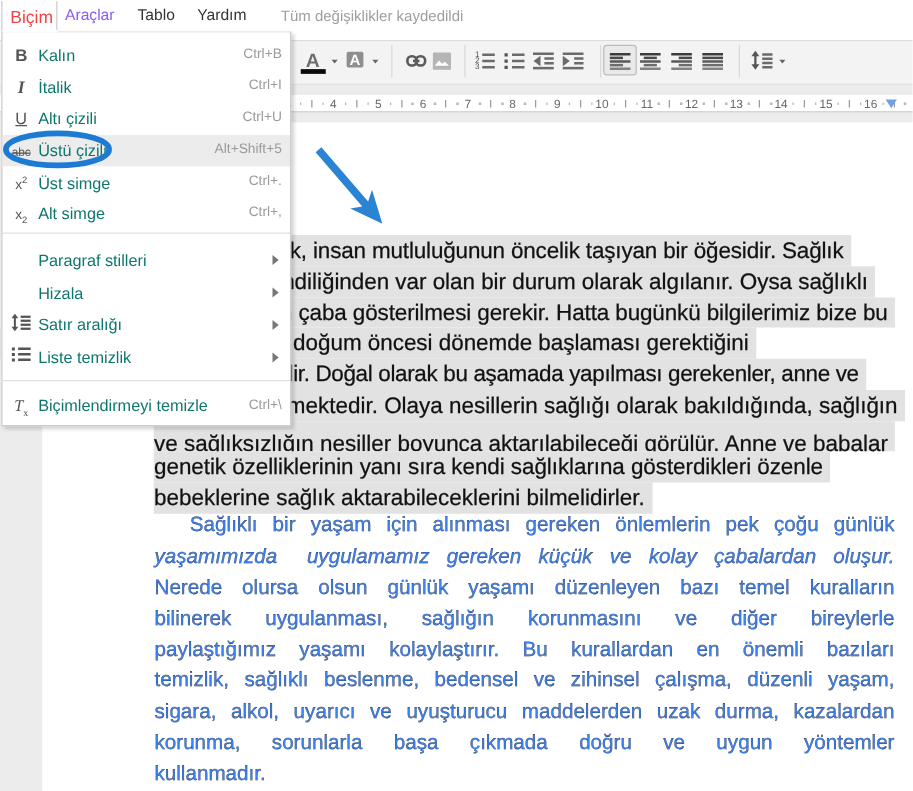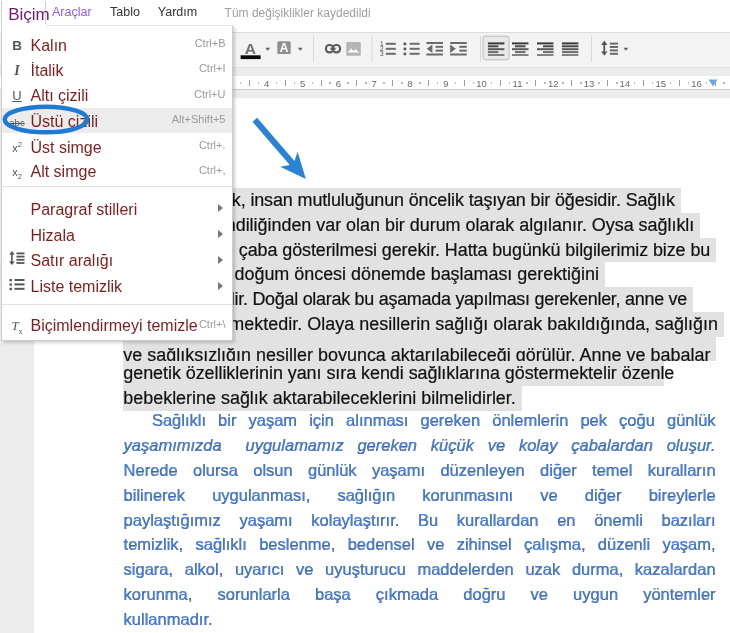--- a/index.html
+++ b/index.html
@@ -1,21 +1,21 @@
 <!DOCTYPE html>
 <html><head><meta charset="utf-8"><style>
 html,body{margin:0;padding:0;}
 body{width:730px;height:633px;overflow:hidden;position:relative;
  font-family:"Liberation Sans",sans-serif;background:#fff;}
 .abs{position:absolute;}
 .t1{position:absolute;white-space:pre;font-size:17.95px;line-height:24.73px;color:#111;-webkit-text-stroke:0.2px #111;}
 .t2{position:absolute;white-space:normal;font-size:16.5px;line-height:24.85px;color:#3b82f6;-webkit-text-stroke:0.2px #111;
  text-align:justify;text-align-last:justify;width:592px;left:123.6px;}
 .hl{position:absolute;background:#e2e2e2;height:24.73px;}
-.mi{position:absolute;left:29.5px;font-size:16px;color:#7f1d1d;}
+.mi{position:absolute;left:29.5px;font-size:13px;color:#0f766e;}
 .ms{position:absolute;right:7px;font-size:11px;color:#9a9a9a;}
 .mic{position:absolute;left:6px;width:20px;text-align:center;color:#555;}
 .arr{position:absolute;right:10px;width:0;height:0;border-left:5px solid #777;
  border-top:4px solid transparent;border-bottom:4px solid transparent;}
 .rnum{position:absolute;font-size:9.5px;color:#696969;top:77.5px;width:20px;text-align:center;}
 </style></head><body>
 
 <div class="abs" style="left:0;top:89px;width:730px;height:9px;background:#ececec"></div>
 <div class="abs" style="left:0;top:97.5px;width:33.5px;height:535.5px;background:#ececec"></div>
 <div class="abs" style="left:33.5px;top:97.5px;width:696.5px;height:535.5px;background:#fff"></div>
@@ -27,26 +27,26 @@
 <div class="t1" style="left:155.00px;top:237.69px;letter-spacing:-0.085px">olmak için çaba gösterilmesi gerekir. Hatta bugünkü bilgilerimiz bize bu</div>
 <div class="hl" style="left:-53.26px;top:262.42px;width:658.16px"></div>
 <div class="t1" style="left:-53.26px;top:262.42px;letter-spacing:-0.013px">çabanın bireyin oluşumundan önce, doğum öncesi dönemde başlaması gerektiğini</div>
 <div class="hl" style="left:135.03px;top:287.15px;width:557.97px"></div>
 <div class="t1" style="left:135.03px;top:287.15px;letter-spacing:-0.266px">göstermektelir. Doğal olarak bu aşamada yapılması gerekenler, anne ve</div>
 <div class="hl" style="left:136.45px;top:311.88px;width:587.65px"></div>
 <div class="t1" style="left:136.45px;top:311.88px;letter-spacing:0.018px">babaya düşmektedir. Olaya nesillerin sağlığı olarak bakıldığında, sağlığın</div>
 <div class="hl" style="left:123.30px;top:336.62px;width:593.10px"></div>
 <div class="t1" style="left:123.30px;top:343px;letter-spacing:0.010px">ve sağlıksızlığın nesiller boyunca aktarılabileceği görülür. Anne ve babalar</div>
 <div class="hl" style="left:123.30px;top:361.35px;width:541.10px"></div>
-<div class="t1" style="left:123.30px;top:361.35px;letter-spacing:-0.046px">genetik özelliklerinin yanı sıra kendi sağlıklarına göstermektelir özenle</div>
+<div class="t1" style="left:123.30px;top:361.35px;letter-spacing:-0.046px">genetik özelliklerinin yanı sıra kendi sağlıklarına gösterdikleri özenle</div>
 <div class="hl" style="left:123.30px;top:386.07px;width:398.50px"></div>
 <div class="t1" style="left:123.30px;top:386.07px;letter-spacing:-0.006px">bebeklerine sağlık aktarabileceklerini bilmelidirler.</div>
 <div class="t2" style="top:408.18px;text-indent:28.3px;">Sağlıklı bir yaşam için alınması gereken önlemlerin pek çoğu günlük</div>
 <div class="t2" style="top:433.03px;font-style:italic;">yaşamımızda<span style="display:inline-block;width:10px"></span> uygulamamız gereken küçük ve kolay çabalardan oluşur.</div>
-<div class="t2" style="top:457.88px;">Nerede olursa olsun günlük yaşamı düzenleyen diğer temel kuralların</div>
+<div class="t2" style="top:457.88px;">Nerede olursa olsun günlük yaşamı düzenleyen bazı temel kuralların</div>
 <div class="t2" style="top:482.73px;">bilinerek uygulanması, sağlığın korunmasını ve diğer bireylerle</div>
 <div class="t2" style="top:507.57px;">paylaştığımız yaşamı kolaylaştırır. Bu kurallardan en önemli bazıları</div>
 <div class="t2" style="top:532.43px;">temizlik, sağlıklı beslenme, bedensel ve zihinsel çalışma, düzenli yaşam,</div>
 <div class="t2" style="top:557.28px;">sigara, alkol, uyarıcı ve uyuşturucu maddelerden uzak durma, kazalardan</div>
 <div class="t2" style="top:582.13px;">korunma, sorunlarla başa çıkmada doğru ve uygun yöntemler</div>
 <div class="t2" style="top:606.98px;text-align:left;text-align-last:left;">kullanmadır.</div>
 <div class="abs" style="left:0;top:75.5px;width:730px;height:13.5px;background:#fff;border-bottom:1px solid #c9c9c9"></div>
 <div class="rnum" style="left:220.9px">3</div>
 <div class="abs" style="left:248.8px;top:79.5px;width:1px;height:6px;background:#9a9a9a"></div>
 <div class="abs" style="left:239.9px;top:81.5px;width:1.5px;height:2.5px;background:#b8b8b8"></div>
@@ -175,21 +175,21 @@
     <path d="M 371.29999999999995 8.600000000000001 l 3.2 4.4 h -6.4 z" fill="#555"></path>
     <path d="M 371.29999999999995 23.799999999999997 l 3.2 -4.4 h -6.4 z" fill="#555"></path>
     <rect x="376.79999999999995" y="10.6" width="8.2" height="2" fill="#6b6b6b"></rect>
     <rect x="376.79999999999995" y="14.0" width="8.2" height="2" fill="#6b6b6b"></rect>
     <rect x="376.79999999999995" y="17.4" width="8.2" height="2" fill="#6b6b6b"></rect>
     <rect x="376.79999999999995" y="20.8" width="8.2" height="2" fill="#6b6b6b"></rect>
     <path d="M 390.4 15.700000000000003 h 5 l -2.5 3.1 z" fill="#666"></path>
   </svg>
 <div class="abs" style="left:0;top:0;width:730px;height:31.5px;background:#fff;border-bottom:1px solid #dcdcdc"></div>
 <div class="abs" style="left:0.5px;top:1px;width:45.5px;height:24.5px;background:#fff;border-left:1px solid #ccc;border-right:1px solid #ccc;box-sizing:border-box"></div>
-<div class="abs" style="left:8.2px;top:5px;font-size:17px;color:#701a75">Biçim</div>
+<div class="abs" style="left:8.2px;top:5px;font-size:14px;color:#ef4444">Biçim</div>
 <div class="abs" style="left:52px;top:5px;font-size:12.5px;color:#8b5cf6">Araçlar</div>
 <div class="abs" style="left:110px;top:5px;font-size:12.5px;color:#333">Tablo</div>
 <div class="abs" style="left:157.8px;top:5px;font-size:12.5px;color:#333">Yardım</div>
 <div class="abs" style="left:224.6px;top:6px;font-size:12px;color:#9e9e9e">Tüm değişiklikler kaydedildi</div>
 <div class="abs" style="left:1px;top:25px;width:231.5px;height:315.5px;background:#fff;border:1px solid #ccc;border-top:1px solid #e5e5e5;box-sizing:border-box;box-shadow:2px 2px 3px rgba(0,0,0,0.18)"></div>
 <div class="abs" style="left:2px;top:24.4px;width:43.5px;height:1.6px;background:#fff"></div>
 <div class="abs" style="left:1px;top:25px;width:231.5px;height:315.5px;" id="panelc">
 <div class="abs" style="left:1px;top:82.6px;width:229.5px;height:25.3px;background:#ececec"></div>
     <div class="mi" style="top:11.6px">Kalın</div>
     <div class="ms" style="top:12.1px">Ctrl+B</div>

